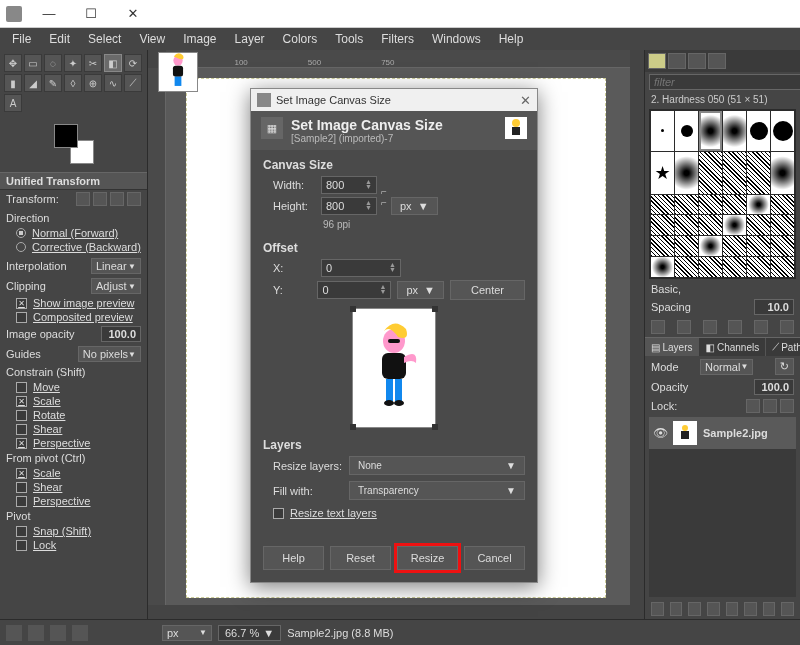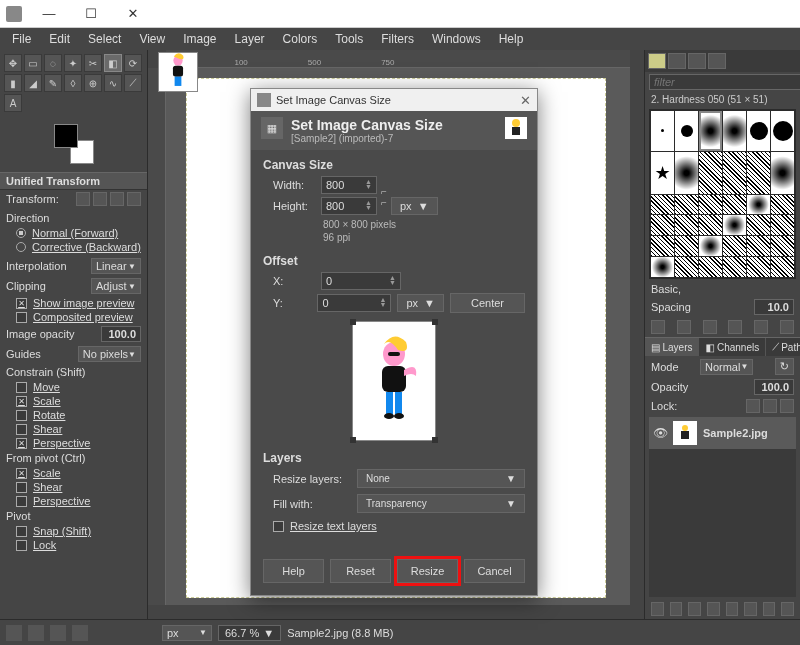--- a/index.html
+++ b/index.html
@@ -104,21 +104,21 @@
 .dim-row .spin { width: 56px; background: #3a3a3a; border: 1px solid #666; padding: 2px 4px; font-size: 11px; color: #ddd; display: flex; justify-content: space-between; }
 .dim-row .spin .sarrows { font-size: 7px; line-height: 5px; color: #999; }
 .link-icon { width: 14px; display: flex; flex-direction: column; align-items: center; font-size: 10px; color: #aaa; }
 .unit-sel { background: #555; border: 1px solid #666; padding: 2px 8px; font-size: 11px; display: flex; gap: 6px; align-items: center; }
 .pxinfo { font-size: 10px; color: #bbb; padding-left: 60px; line-height: 1.3; }
 .center-btn { background: #555; border: 1px solid #666; padding: 3px 20px; font-size: 11px; }
 .preview { width: 84px; height: 120px; background: #fff; border: 1px solid #888; margin: 8px auto; display: flex; align-items: center; justify-content: center; position: relative; }
 .preview .handle { position: absolute; width: 6px; height: 6px; background: #333; }
 .preview .h-tl { top: -3px; left: -3px; } .preview .h-tr { top: -3px; right: -3px; }
 .preview .h-bl { bottom: -3px; left: -3px; } .preview .h-br { bottom: -3px; right: -3px; }
-.form-row { display: flex; align-items: center; gap: 8px; margin-bottom: 6px; padding-left: 10px; }
+.form-row { display: flex; align-items: center; margin-bottom: 6px; padding-left: 10px; }
 .form-row .flbl { width: 76px; font-size: 11px; }
 .form-row .fsel { flex: 1; background: #555; border: 1px solid #666; padding: 3px 8px; font-size: 10px; display: flex; justify-content: space-between; }
 .dlg-buttons { display: flex; gap: 6px; padding: 8px 12px 12px; justify-content: space-between; }
 .dlg-btn { flex: 1; background: #555; border: 1px solid #666; padding: 5px 4px; font-size: 11px; text-align: center; }
 .dlg-btn.highlight { outline: 3px solid #e11; outline-offset: 0px; }
 
 
 .character { width: 60px; height: 90px; }
 </style>
 </head>
@@ -553,21 +553,20 @@
               </div>
           </div>
         </div>
         <div class="link-icon">⌐<br>⌐</div>
         <div class="unit-sel" style="align-self:flex-end; margin-bottom:3px;">
             <span>px</span>
             <span class="chev">▼</span>
           </div>
       </div>
       <div class="pxinfo">
-        <div>800 × 800 pixels</div>
         <div>96 ppi</div>
       </div>
     </div>
 
     <div class="dlg-section">
       <div class="sec-label">Offset</div>
       <div class="dim-row">
         <span class="dlbl">X:</span>
         <div class="spin" style="width:80px">
             <span>0</span>

